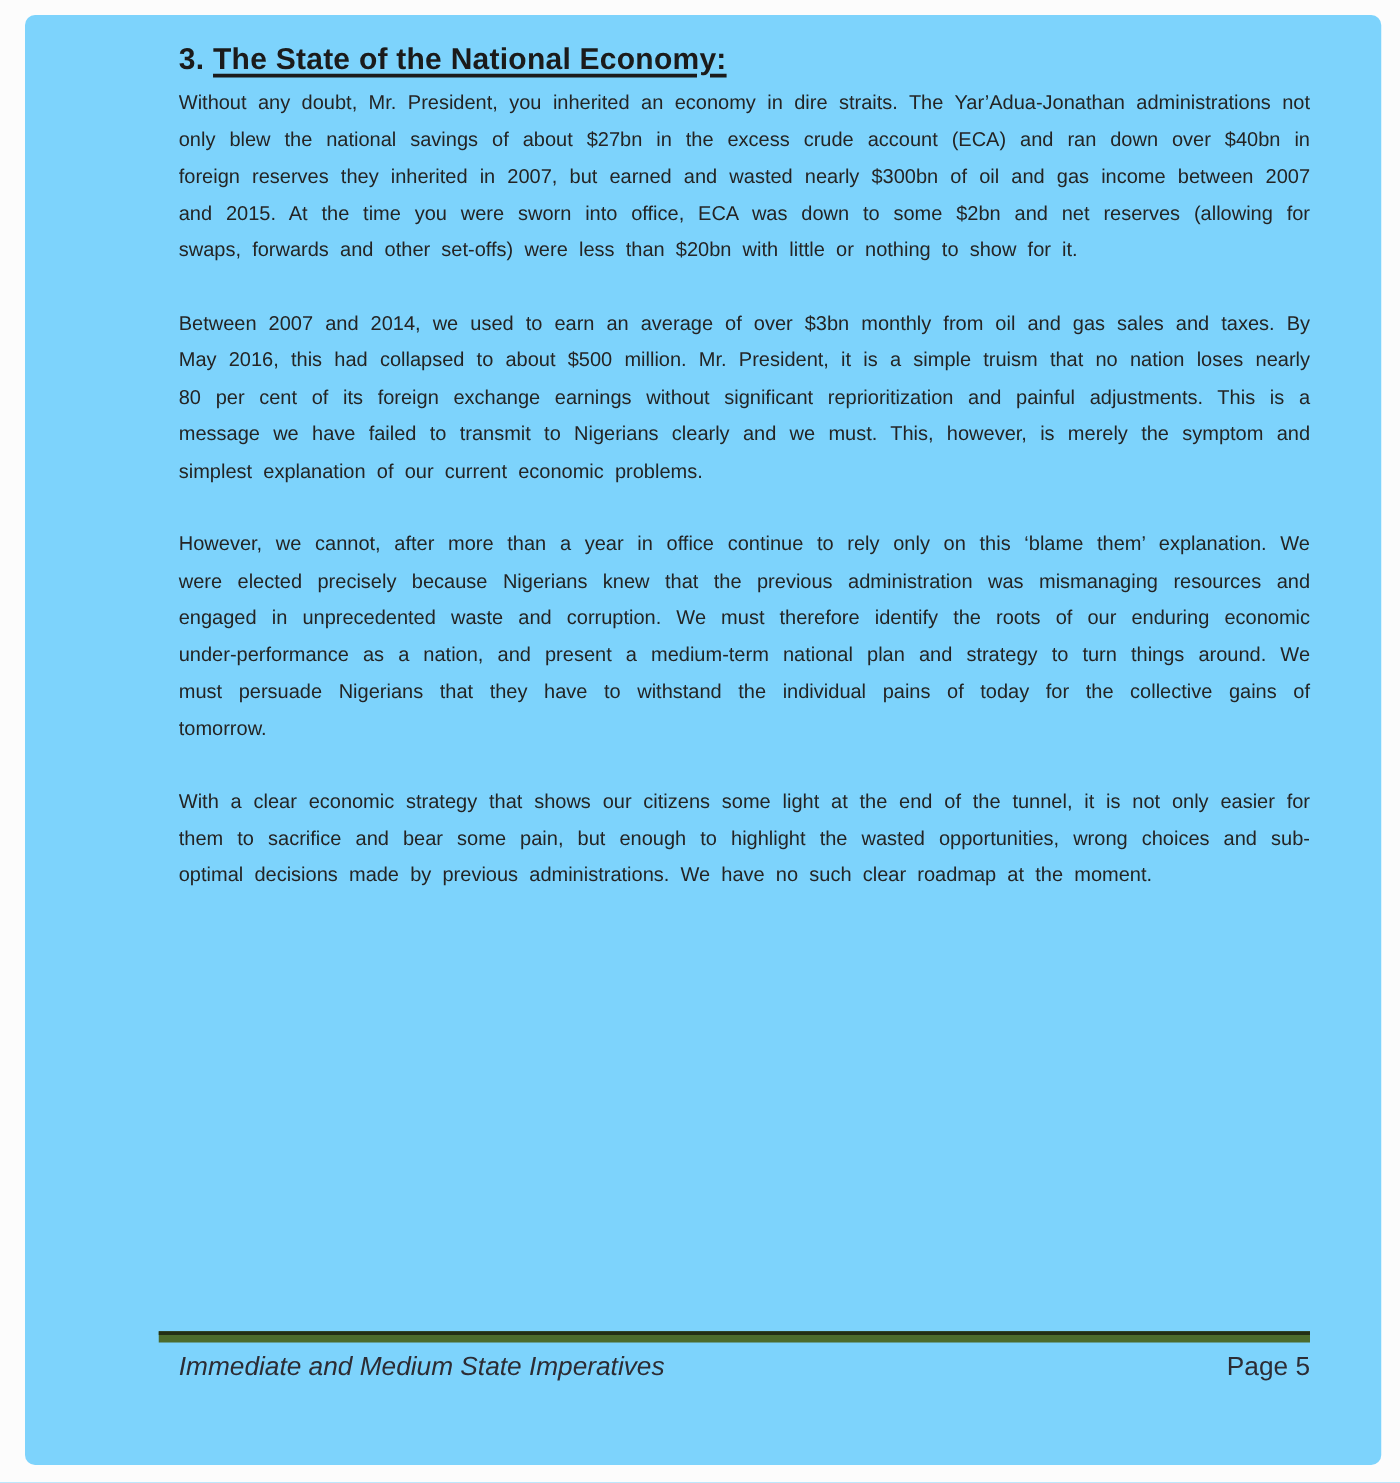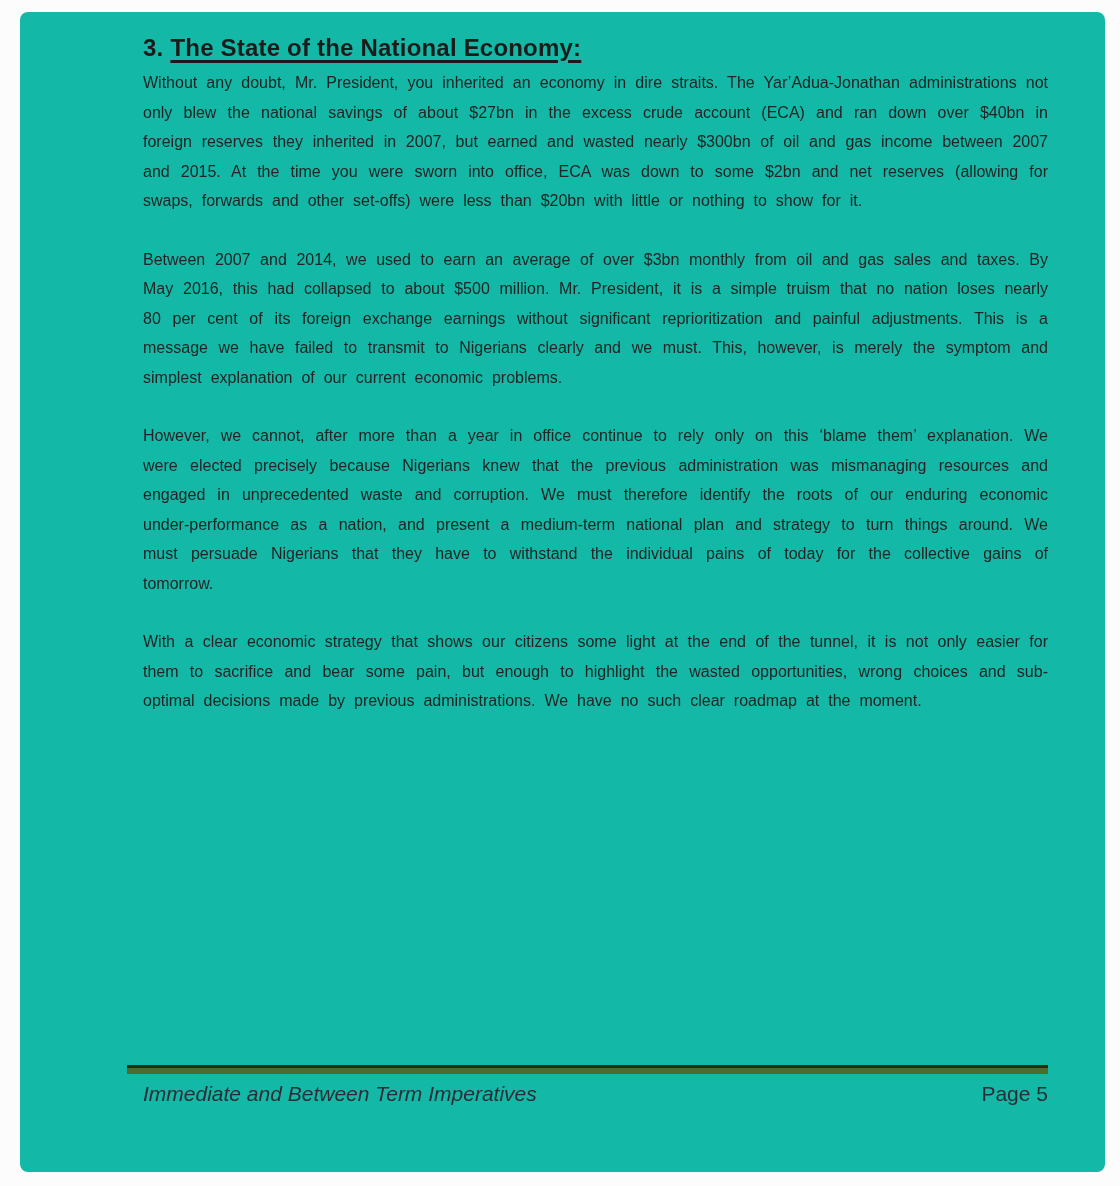--- a/index.html
+++ b/index.html
@@ -13,21 +13,21 @@
     background: #fcfcfc;
     font-family: "Liberation Sans", "DejaVu Sans", sans-serif;
     overflow: hidden;
   }
   .scan-page {
     position: absolute;
     left: 20px;
     top: 12px;
     right: 15px;
     bottom: 14px;
-    background: #14b8a6;
+    background: #7dd3fc;
     border-radius: 8px;
   }
   .content {
     position: absolute;
     left: 123px;
     right: 57px;
     top: 22px;
     color: #222222;
   }
   .heading {
@@ -96,17 +96,17 @@
 
     <p class="para">However, we cannot, after more than a year in office continue to rely only on this ‘blame them’ explanation. We were elected precisely because Nigerians knew that the previous administration was mismanaging resources and engaged in unprecedented waste and corruption. We must therefore identify the roots of our enduring economic under-performance as a nation, and present a medium-term national plan and strategy to turn things around. We must persuade Nigerians that they have to withstand the individual pains of today for the collective gains of tomorrow.</p>
 
     <p class="para">With a clear economic strategy that shows our citizens some light at the end of the tunnel, it is not only easier for them to sacrifice and bear some pain, but enough to highlight the wasted opportunities, wrong choices and sub-optimal decisions made by previous administrations. We have no such clear roadmap at the moment.</p>
 
   </div>
 
   <div class="footer-bar"></div>
 
   <div class="footer-row">
-    <span class="footer-title">Immediate and Between Term Imperatives</span>
+    <span class="footer-title">Immediate and Medium State Imperatives</span>
     <span class="footer-page">Page 5</span>
   </div>
 
 </div>
 
 </body></html>

